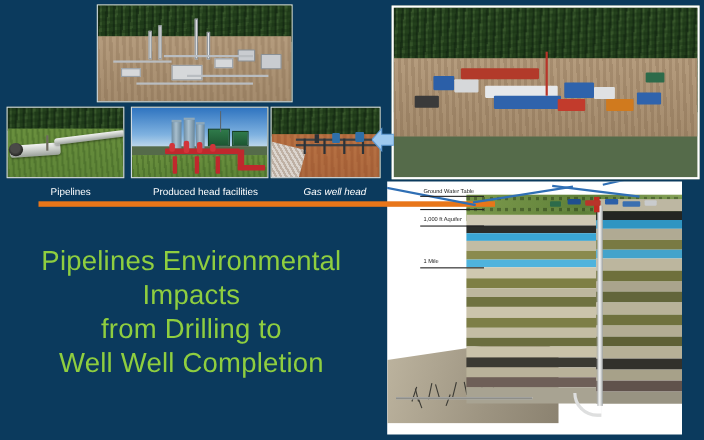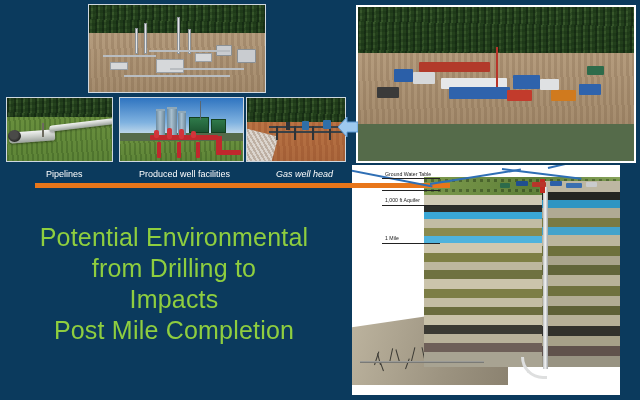--- a/index.html
+++ b/index.html
@@ -368,30 +368,30 @@
     <div class="truck" style="left:7%;  top:52%; width:8%;  height:7%;  background:#3a3a3a;"></div>
     <div style="position:absolute; left:50%; top:26%; width:2px; height:26%; background:#b8352a;"></div>
 
   </div>
 
   <svg id="blue-arrow" viewBox="0 0 20 26">
     <polygon points="0,13 9,3 9,8 20,8 20,18 9,18 9,23" fill="#9dc9ef" stroke="#5f9ad4" stroke-width="1"></polygon>
   </svg>
 
   <div class="caption" id="cap-pipelines">Pipelines</div>
-  <div class="caption" id="cap-facilities">Produced well facilities</div>
+  <div class="caption" id="cap-facilities">Produced head facilities</div>
   <div class="caption" id="cap-wellhead">Gas well head</div>
 
   <div id="orange-bar"></div>
 
   <div id="title-block">
-    <span class="tline">Potential Environmental</span>
+    <span class="tline">Pipelines Environmental</span>
+    <span class="tline">Impacts</span>
     <span class="tline">from Drilling to</span>
-    <span class="tline">Impacts</span>
-    <span class="tline">Post Mile Completion</span>
+    <span class="tline">Well Well Completion</span>
   </div>
 
   <div id="geo-panel">
 
     <div class="geo-label" id="geo-lbl-gwt">Ground Water Table</div>
     <div class="geo-rule" id="geo-rule-gwt"></div>
     <div class="geo-rule" id="geo-rule-2"></div>
     <div class="geo-label" id="geo-lbl-aq">1,000 ft    Aquifer</div>
     <div class="geo-rule" id="geo-rule-aq"></div>
     <div class="geo-label" id="geo-lbl-mile">1 Mile</div>

